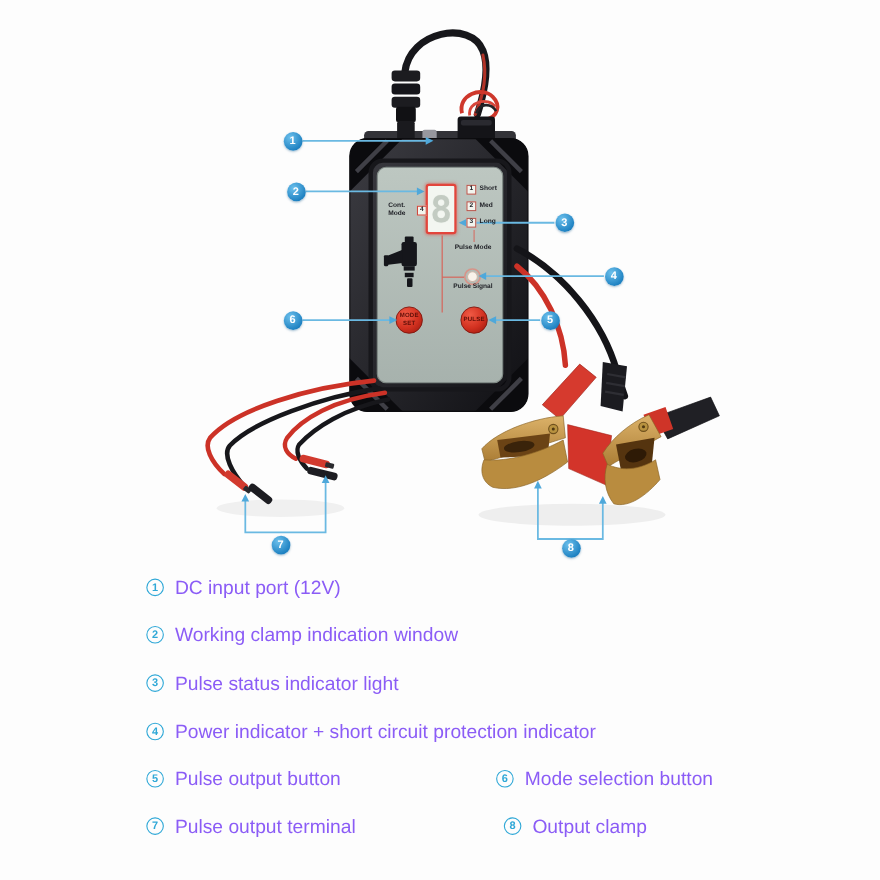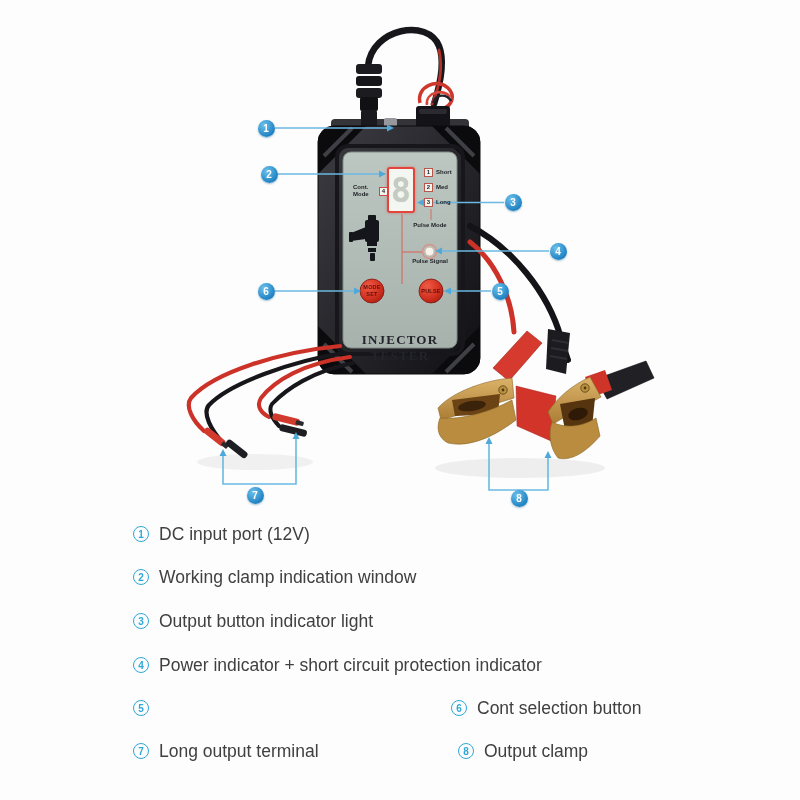--- a/index.html
+++ b/index.html
@@ -54,21 +54,21 @@
   }
 
   
   .lrow { position:absolute; display:flex; align-items:center; gap:10px; height:20px; }
   .lnum {
     width:16px; height:16px; flex:0 0 16px; border-radius:50%;
     border:1.5px solid #2fa8d7; color:#2fa8d7;
     font-size:10px; font-weight:bold;
     display:flex; align-items:center; justify-content:center;
   }
-  .ltext { font-size:17.5px; color:#404040; white-space:nowrap; }
+  .ltext { font-size:17.5px; color:#8b5cf6; white-space:nowrap; }
 </style>
 </head>
 <body>
 
 <div class="stage">
 
   <svg class="ov" style="left:0;top:0" width="800" height="520" viewBox="0 0 800 520">
     <defs>
       <linearGradient id="gBody" x1="0" y1="0" x2="1" y2="1">
         <stop offset="0" stop-color="#3c3c42"></stop>
@@ -259,21 +259,20 @@
   <div class="ov ps-label tiny">Pulse Signal</div>
 
   <div class="ov btn-text" style="left:360px;top:284px;width:24px">
     <div>MODE</div>
     <div>SET</div>
   </div>
   <div class="ov btn-text" style="left:417px;top:288px;width:28px">
     <div>PULSE</div>
   </div>
 
-  <div class="ov brand">INJECTOR TESTER</div>
 
   <div class="ov badge" style="left:257.5px;top:119.5px">1</div>
   <div class="ov badge" style="left:260.5px;top:165.5px">2</div>
   <div class="ov badge" style="left:504.5px;top:193.5px">3</div>
   <div class="ov badge" style="left:549.5px;top:242.5px">4</div>
   <div class="ov badge" style="left:491.5px;top:282.5px">5</div>
   <div class="ov badge" style="left:257.5px;top:282.5px">6</div>
   <div class="ov badge" style="left:246.5px;top:486.5px">7</div>
   <div class="ov badge" style="left:510.5px;top:489.5px">8</div>
 
@@ -281,36 +280,37 @@
     <div class="lrow" style="left:133px;top:524px">
       <span class="lnum">1</span>
       <span class="ltext">DC input port (12V)</span>
     </div>
     <div class="lrow" style="left:133px;top:567px">
       <span class="lnum">2</span>
       <span class="ltext">Working clamp indication window</span>
     </div>
     <div class="lrow" style="left:133px;top:611px">
       <span class="lnum">3</span>
-      <span class="ltext">Output button indicator light</span>
+      <span class="ltext">Pulse status indicator light</span>
     </div>
     <div class="lrow" style="left:133px;top:655px">
       <span class="lnum">4</span>
       <span class="ltext">Power indicator + short circuit protection indicator</span>
     </div>
     <div class="lrow" style="left:133px;top:698px">
       <span class="lnum">5</span>
+      <span class="ltext">Pulse output button</span>
     </div>
     <div class="lrow" style="left:451px;top:698px">
       <span class="lnum">6</span>
-      <span class="ltext">Cont selection button</span>
+      <span class="ltext">Mode selection button</span>
     </div>
     <div class="lrow" style="left:133px;top:741px">
       <span class="lnum">7</span>
-      <span class="ltext">Long output terminal</span>
+      <span class="ltext">Pulse output terminal</span>
     </div>
     <div class="lrow" style="left:458px;top:741px">
       <span class="lnum">8</span>
       <span class="ltext">Output clamp</span>
     </div>
   </div>
 
 </div>
 
 </body></html>

